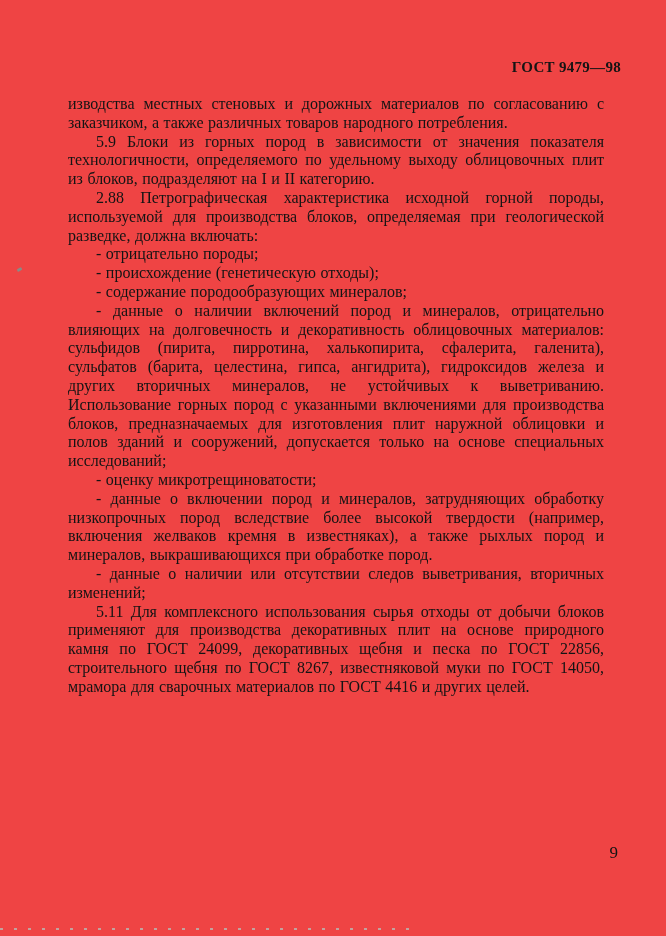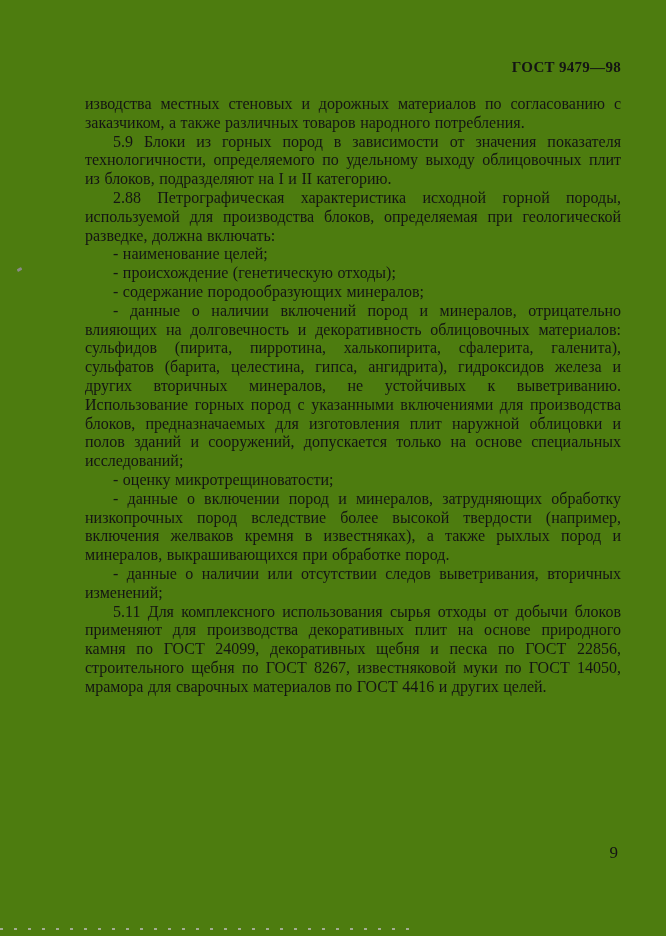--- a/index.html
+++ b/index.html
@@ -5,39 +5,39 @@
   html, body {
     margin: 0;
     padding: 0;
     background: #e9e9e9;
   }
   .page {
     position: relative;
     width: 666px;
     height: 936px;
     margin: 0 auto;
-    background: #4d7c0f;
+    background: #ef4444;
     overflow: hidden;
     font-family: "Liberation Serif", "DejaVu Serif", serif;
     color: #141414;
     box-sizing: border-box;
   }
   .doc-header {
     position: absolute;
     top: 59px;
     right: 45px;
     font-size: 15px;
     font-weight: bold;
     letter-spacing: 0.3px;
     white-space: nowrap;
   }
   .content {
     position: absolute;
     top: 95px;
-    left: 85px;
+    left: 68px;
     width: 536px;
     font-size: 16px;
     line-height: 1.175;
     text-align: justify;
     hyphens: auto;
     -webkit-hyphens: auto;
     word-spacing: 0.5px;
   }
   .content p {
     margin: 0;
@@ -82,21 +82,21 @@
 <body>
 
 <div class="page">
 
   <div class="doc-header">ГОСТ 9479—98</div>
 
   <div class="content">
     <p class="no-indent">изводства местных стеновых и дорожных материалов по согласованию с заказчиком, а также различных товаров народного потребления.</p>
     <p>5.9 Блоки из горных пород в зависимости от значения показателя технологичности, определяемого по удельному выходу облицовочных плит из блоков, подразделяют на I и II категорию.</p>
     <p>2.88 Петрографическая характеристика исходной горной породы, используемой для производства блоков, определяемая при геологической разведке, должна включать:</p>
-    <p>- наименование целей;</p>
+    <p>- отрицательно породы;</p>
     <p>- происхождение (генетическую отходы);</p>
     <p>- содержание породообразующих минералов;</p>
     <p>- данные о наличии включений пород и минералов, отрицательно влияющих на долговечность и декоративность облицовочных материалов: сульфидов (пирита, пирротина, халькопирита, сфалерита, галенита), сульфатов (барита, целестина, гипса, ангидрита), гидроксидов железа и других вторичных минералов, не устойчивых к выветриванию. Использование горных пород с указанными включениями для производства блоков, предназначаемых для изготовления плит наружной облицовки и полов зданий и сооружений, допускается только на основе специальных исследований;</p>
     <p>- оценку микротрещиноватости;</p>
     <p>- данные о включении пород и минералов, затрудняющих обработку низкопрочных пород вследствие более высокой твердости (например, включения желваков кремня в известняках), а также рыхлых пород и минералов, выкрашивающихся при обработке пород.</p>
     <p>- данные о наличии или отсутствии следов выветривания, вторичных изменений;</p>
     <p>5.11 Для комплексного использования сырья отходы от добычи блоков применяют для производства декоративных плит на основе природного камня по ГОСТ 24099, декоративных щебня и песка по ГОСТ 22856, строительного щебня по ГОСТ 8267, известняковой муки по ГОСТ 14050, мрамора для сварочных материалов по ГОСТ 4416 и других целей.</p>
   </div>
 
   <div class="page-number">9</div>

